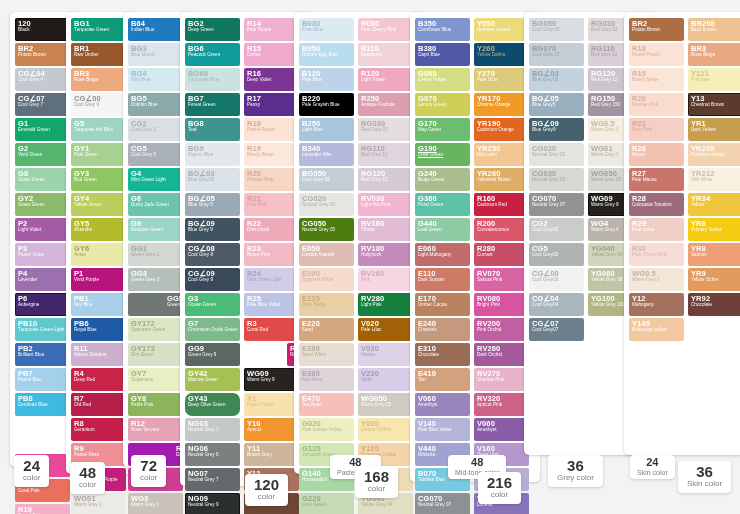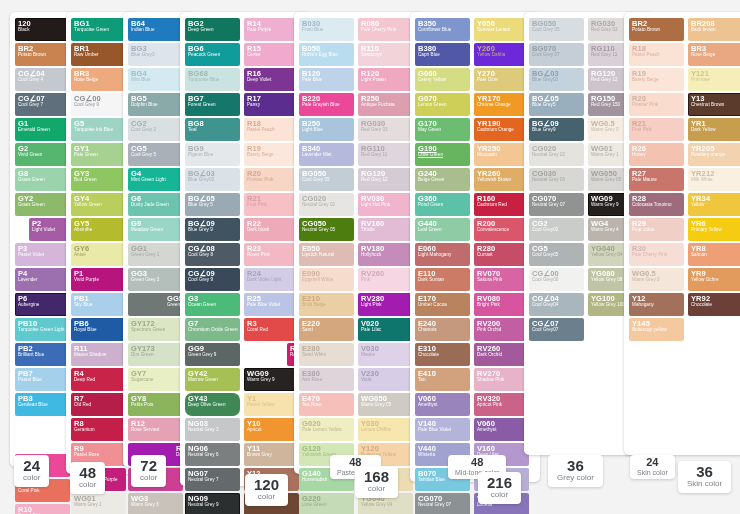--- a/index.html
+++ b/index.html
@@ -87,21 +87,21 @@
             <span class="nm">Vivid Green</span>
           </div>
           <div class="swatch" style="background: rgb(154, 211, 172); color: rgb(255, 255, 255);">
             <span class="code">G8</span>
             <span class="nm">Grass Green</span>
           </div>
           <div class="swatch" style="background: rgb(141, 185, 106); color: rgb(255, 255, 255);">
             <span class="code">GY2</span>
             <span class="nm">Grass Green</span>
           </div>
-          <div class="swatch" style="background: rgb(166, 91, 165); color: rgb(255, 255, 255); margin-left: 14px;">
+          <div class="swatch" style="background: rgb(166, 91, 165); color: rgb(255, 255, 255);">
             <span class="code">P2</span>
             <span class="nm">Light Violet</span>
           </div>
           <div class="swatch" style="background: rgb(213, 181, 217); color: rgb(255, 255, 255);">
             <span class="code">P3</span>
             <span class="nm">Pastel Violet</span>
           </div>
           <div class="swatch" style="background: rgb(156, 111, 174); color: rgb(255, 255, 255);">
             <span class="code">P4</span>
             <span class="nm">Lavender</span>
@@ -513,21 +513,21 @@
             <span class="nm">Frost Blue</span>
           </div>
           <div class="swatch" style="background: rgb(185, 220, 239); color: rgb(255, 255, 255);">
             <span class="code">B050</span>
             <span class="nm">Robin's Egg Blue</span>
           </div>
           <div class="swatch" style="background: rgb(190, 211, 234); color: rgb(255, 255, 255);">
             <span class="code">B120</span>
             <span class="nm">Pale Blue</span>
           </div>
-          <div class="swatch" style="background: #ec4899; color: rgb(255, 255, 255);">
+          <div class="swatch" style="background: #000000; color: rgb(255, 255, 255);">
             <span class="code">B220</span>
             <span class="nm">Pale Grayish Blue</span>
           </div>
           <div class="swatch" style="background: rgb(168, 197, 221); color: rgb(255, 255, 255);">
             <span class="code">B250</span>
             <span class="nm">Light Blue</span>
           </div>
           <div class="swatch" style="background: rgb(181, 185, 219); color: rgb(255, 255, 255);">
             <span class="code">B340</span>
             <span class="nm">Lavender Mist</span>
@@ -627,25 +627,25 @@
             <span class="nm">Thistle</span>
           </div>
           <div class="swatch" style="background: rgb(197, 139, 187); color: rgb(255, 255, 255);">
             <span class="code">RV180</span>
             <span class="nm">Hollyhock</span>
           </div>
           <div class="swatch" style="background: rgb(246, 214, 226); color: rgb(211, 168, 186);">
             <span class="code">RV260</span>
             <span class="nm">Pink</span>
           </div>
-          <div class="swatch" style="background: #a21caf; color: rgb(255, 255, 255);">
+          <div class="swatch" style="background: #15803d; color: rgb(255, 255, 255);">
             <span class="code">RV280</span>
             <span class="nm">Light Pink</span>
           </div>
-          <div class="swatch" style="background: #0f766e; color: rgb(255, 255, 255);">
+          <div class="swatch" style="background: #a16207; color: rgb(255, 255, 255);">
             <span class="code">V020</span>
             <span class="nm">Pale Lilac</span>
           </div>
           <div class="swatch" style="background: rgb(222, 210, 232); color: rgb(167, 156, 180);">
             <span class="code">V030</span>
             <span class="nm">Mauve</span>
           </div>
           <div class="swatch" style="background: rgb(215, 205, 230); color: rgb(164, 154, 180);">
             <span class="code">V230</span>
             <span class="nm">Viola</span>
@@ -764,21 +764,21 @@
           <div class="swatch" style="background: rgb(140, 145, 148); color: rgb(255, 255, 255);">
             <span class="code">CG070</span>
             <span class="nm">Neutral Grey 07</span>
           </div>
         </div>
       <div class="col">
           <div class="swatch" style="background: rgb(236, 219, 123); color: rgb(255, 255, 255);">
             <span class="code">Y050</span>
             <span class="nm">Summer Lemon</span>
           </div>
-          <div class="swatch" style="background: #6d28d9; color: rgb(188, 176, 132);">
+          <div class="swatch" style="background: #0c4a6e; color: rgb(188, 176, 132);">
             <span class="code">Y260</span>
             <span class="nm">Yellow Dahlia</span>
           </div>
           <div class="swatch" style="background: rgb(221, 202, 123); color: rgb(255, 255, 255);">
             <span class="code">Y270</span>
             <span class="nm">Pale Ocre</span>
           </div>
           <div class="swatch" style="background: rgb(238, 154, 36); color: rgb(255, 255, 255);">
             <span class="code">YR170</span>
             <span class="nm">Chrome Orange</span>

